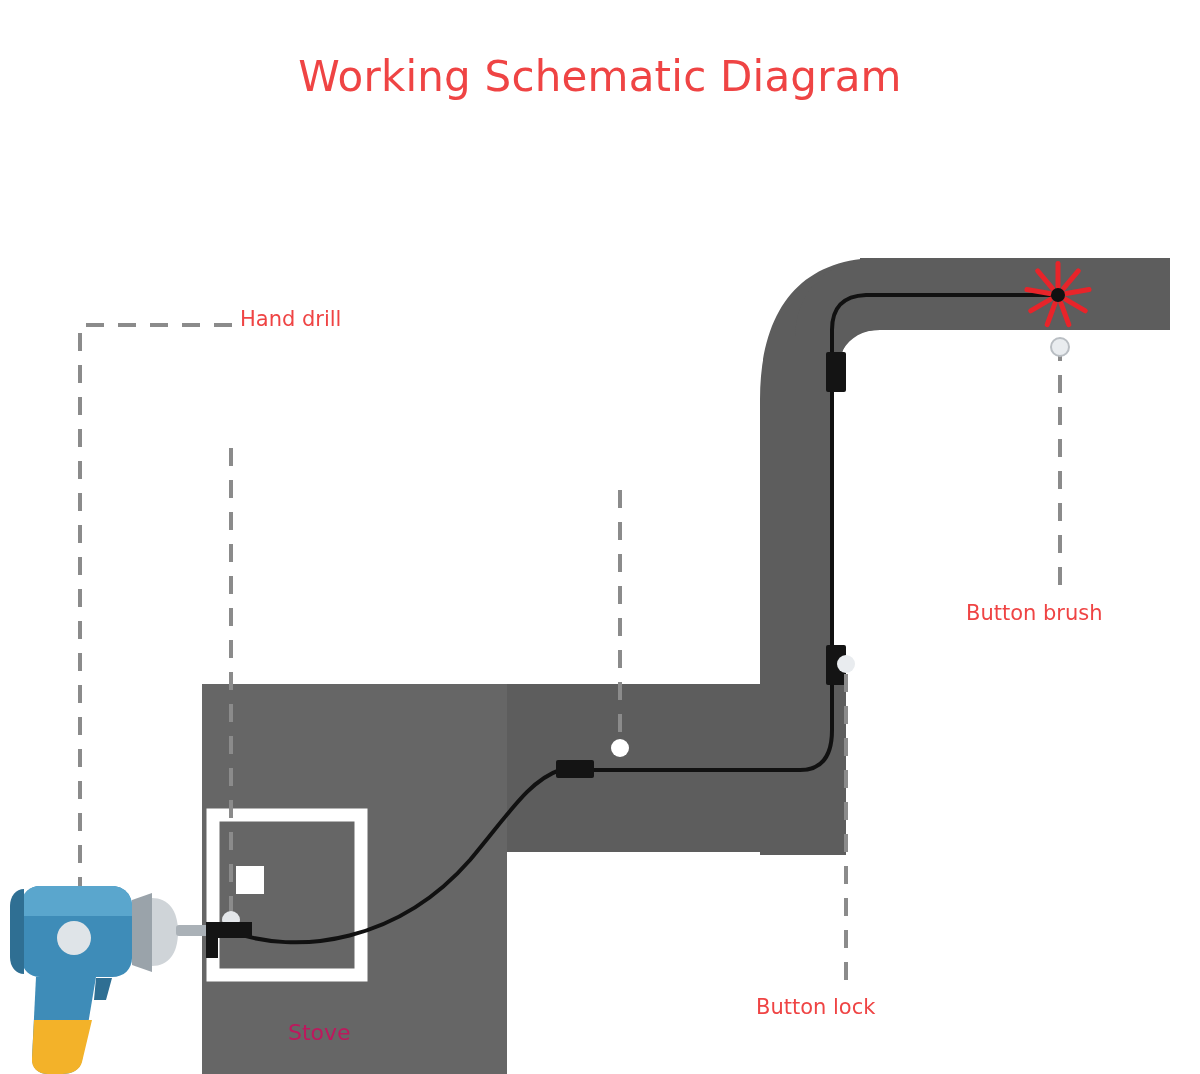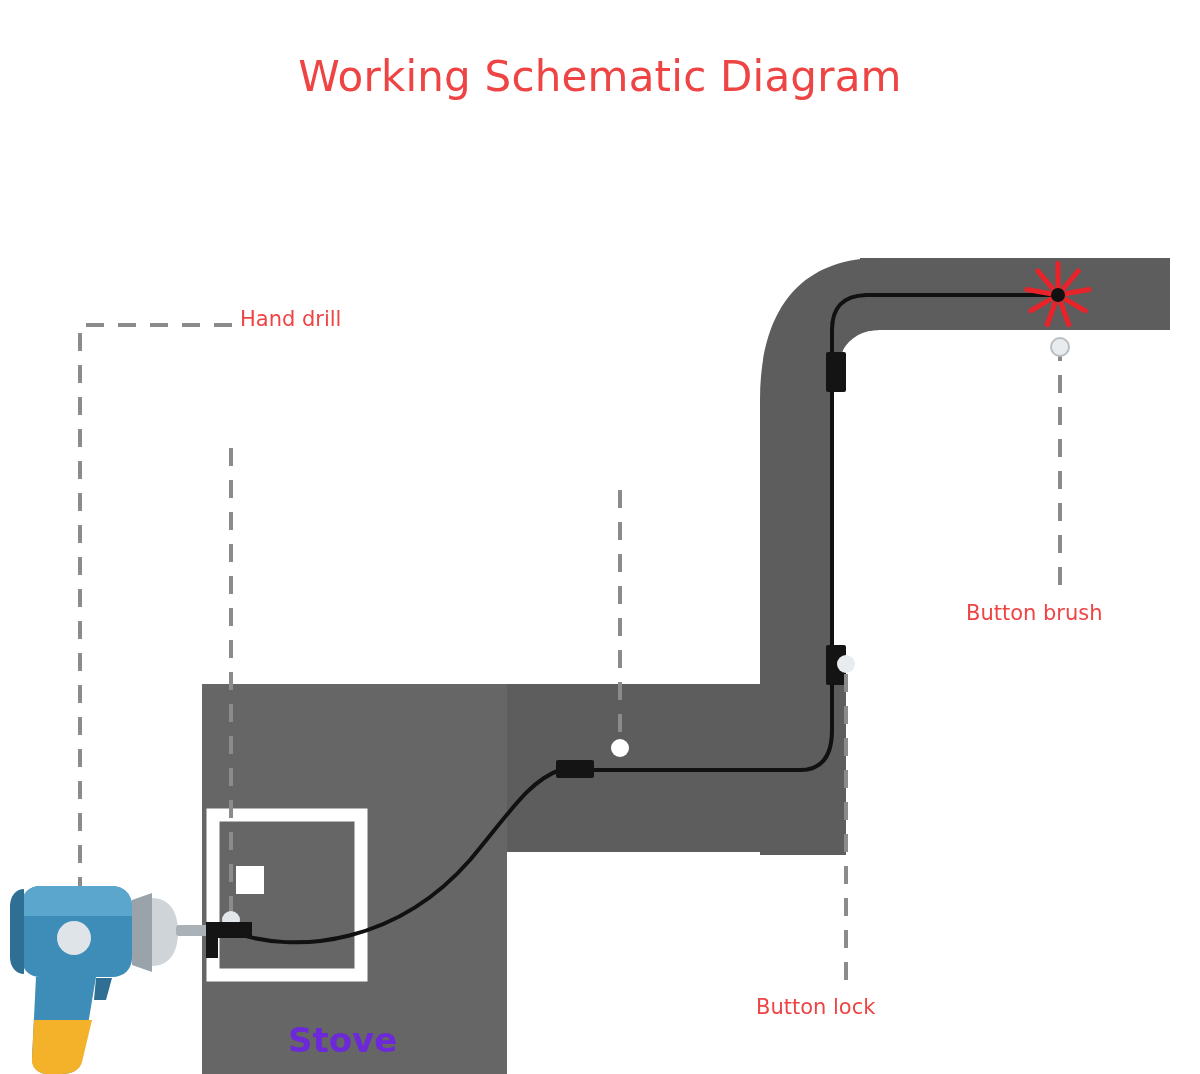--- a/index.html
+++ b/index.html
@@ -35,23 +35,23 @@
     width: 1200px;
     height: 1074px;
   }
   .label {
     position: absolute;
     color: #ef4444;
     font-size: 21px;
     white-space: nowrap;
   }
   .label-dark {
-    color: #6d28d9;
-    font-weight: bold;
-    font-size: 34px;
+    color: #be185d;
+    font-weight: normal;
+    font-size: 22px;
   }
 </style>
 </head>
 <body>
 
 <div id="stage">
 
   <div id="title">Working Schematic Diagram</div>
 
   <svg class="svg-layer" viewBox="0 0 1200 1074">

